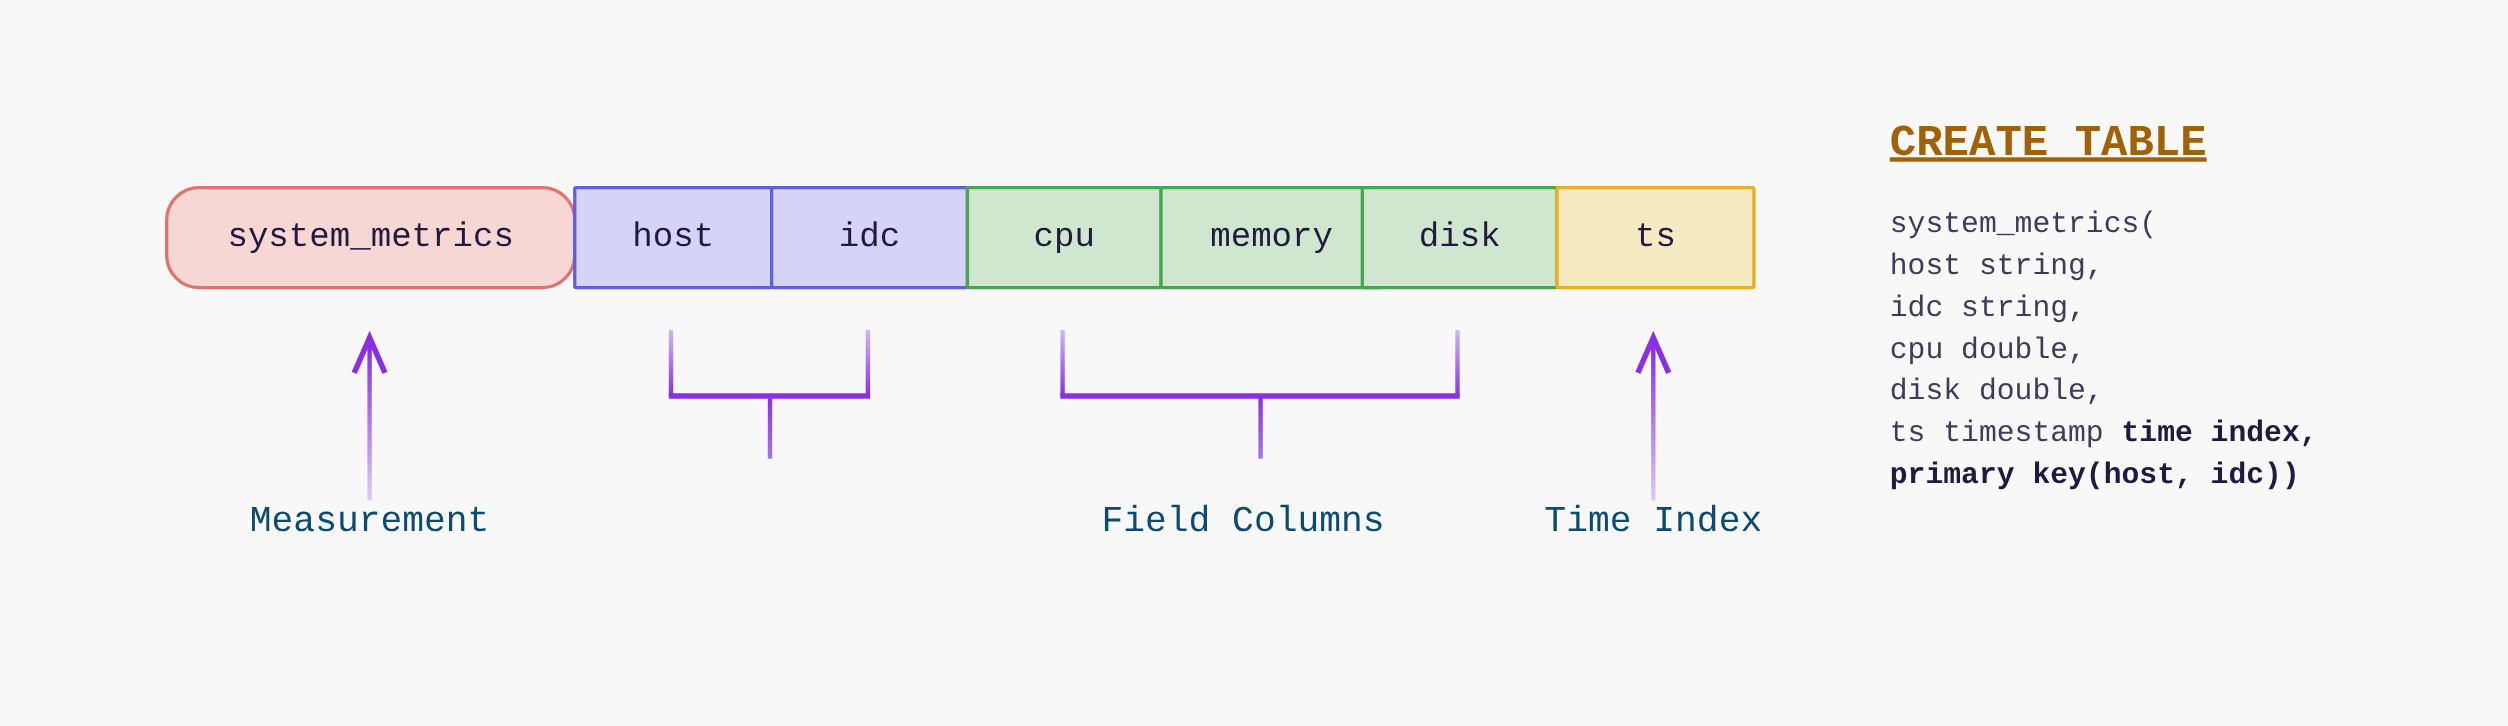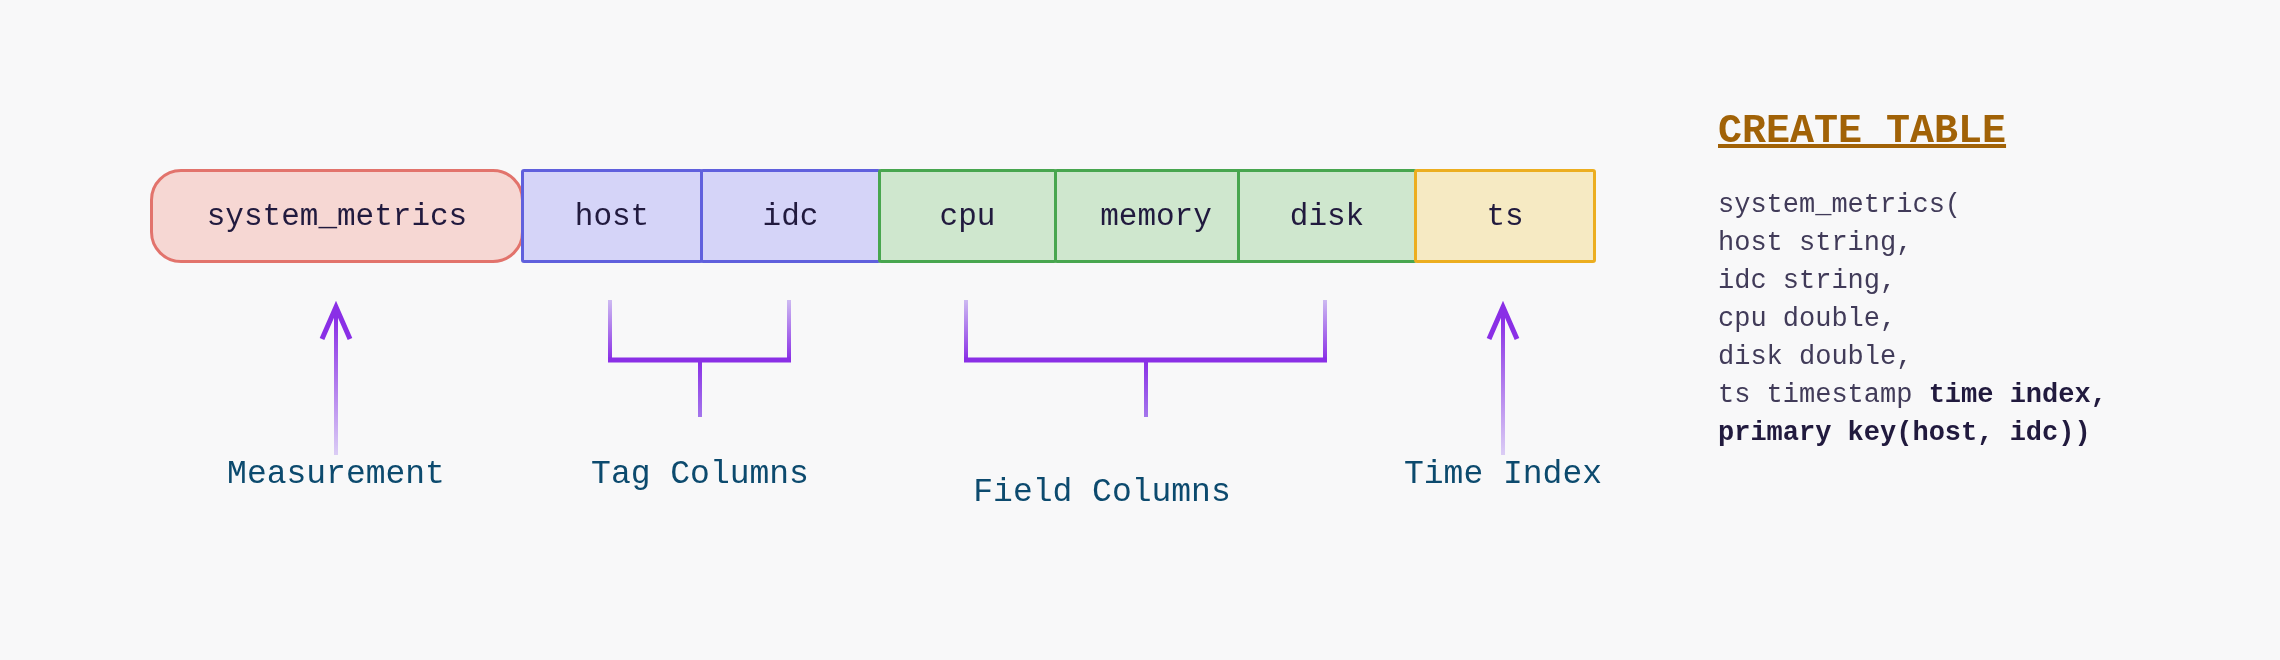--- a/index.html
+++ b/index.html
@@ -35,21 +35,21 @@
   
   .connectors{position:absolute;left:0;top:0;width:2280px;height:660px;pointer-events:none;}
 
   
   .anno{
     position:absolute;top:458px;transform:translateX(-50%);
     font-size:33px;line-height:34px;color:#0c4a6e;white-space:nowrap;
   }
   .anno.measurement{left:336px;}
   .anno.tag{left:700px;}
-  .anno.field{left:1102px;margin-top:18px;}
+  .anno.field{left:1130px;}
   .anno.time{left:1503px;}
 
   
   .sql-panel{position:absolute;left:1718px;top:108px;}
   .sql-title{
     margin:0 0 30px 0;font-size:40px;line-height:48px;
     font-weight:bold;color:#a16207;letter-spacing:0;white-space:nowrap;text-decoration:underline;
   }
   .sql-line{font-size:27px;line-height:38px;color:#413b59;white-space:pre;}
   .sql-line .b{font-weight:bold;color:#211a3e;}
@@ -102,21 +102,20 @@
       <line x1="1146" y1="360" x2="1146" y2="417" stroke="url(#fadeStem)" stroke-width="4"></line>
     </g>
 
     <g>
       <line x1="1503" y1="455" x2="1503" y2="312" stroke="url(#fadeUpArrow)" stroke-width="4"></line>
       <path d="M 1489 339 L 1503 307 L 1517 339" fill="none" stroke="#8a2fe6" stroke-width="5"></path>
     </g>
   </svg>
 
   <div class="anno measurement">Measurement</div>
-  <div class="anno tag">Tag Columns</div>
   <div class="anno field">Field Columns</div>
   <div class="anno time">Time Index</div>
 
   <div class="sql-panel">
     <h2 class="sql-title">CREATE TABLE</h2>
     <div class="sql-line"><span>system_metrics(</span><span class="b"></span></div>
     <div class="sql-line"><span>host string,</span><span class="b"></span></div>
     <div class="sql-line"><span>idc string,</span><span class="b"></span></div>
     <div class="sql-line"><span>cpu double,</span><span class="b"></span></div>
     <div class="sql-line"><span>disk double,</span><span class="b"></span></div>

